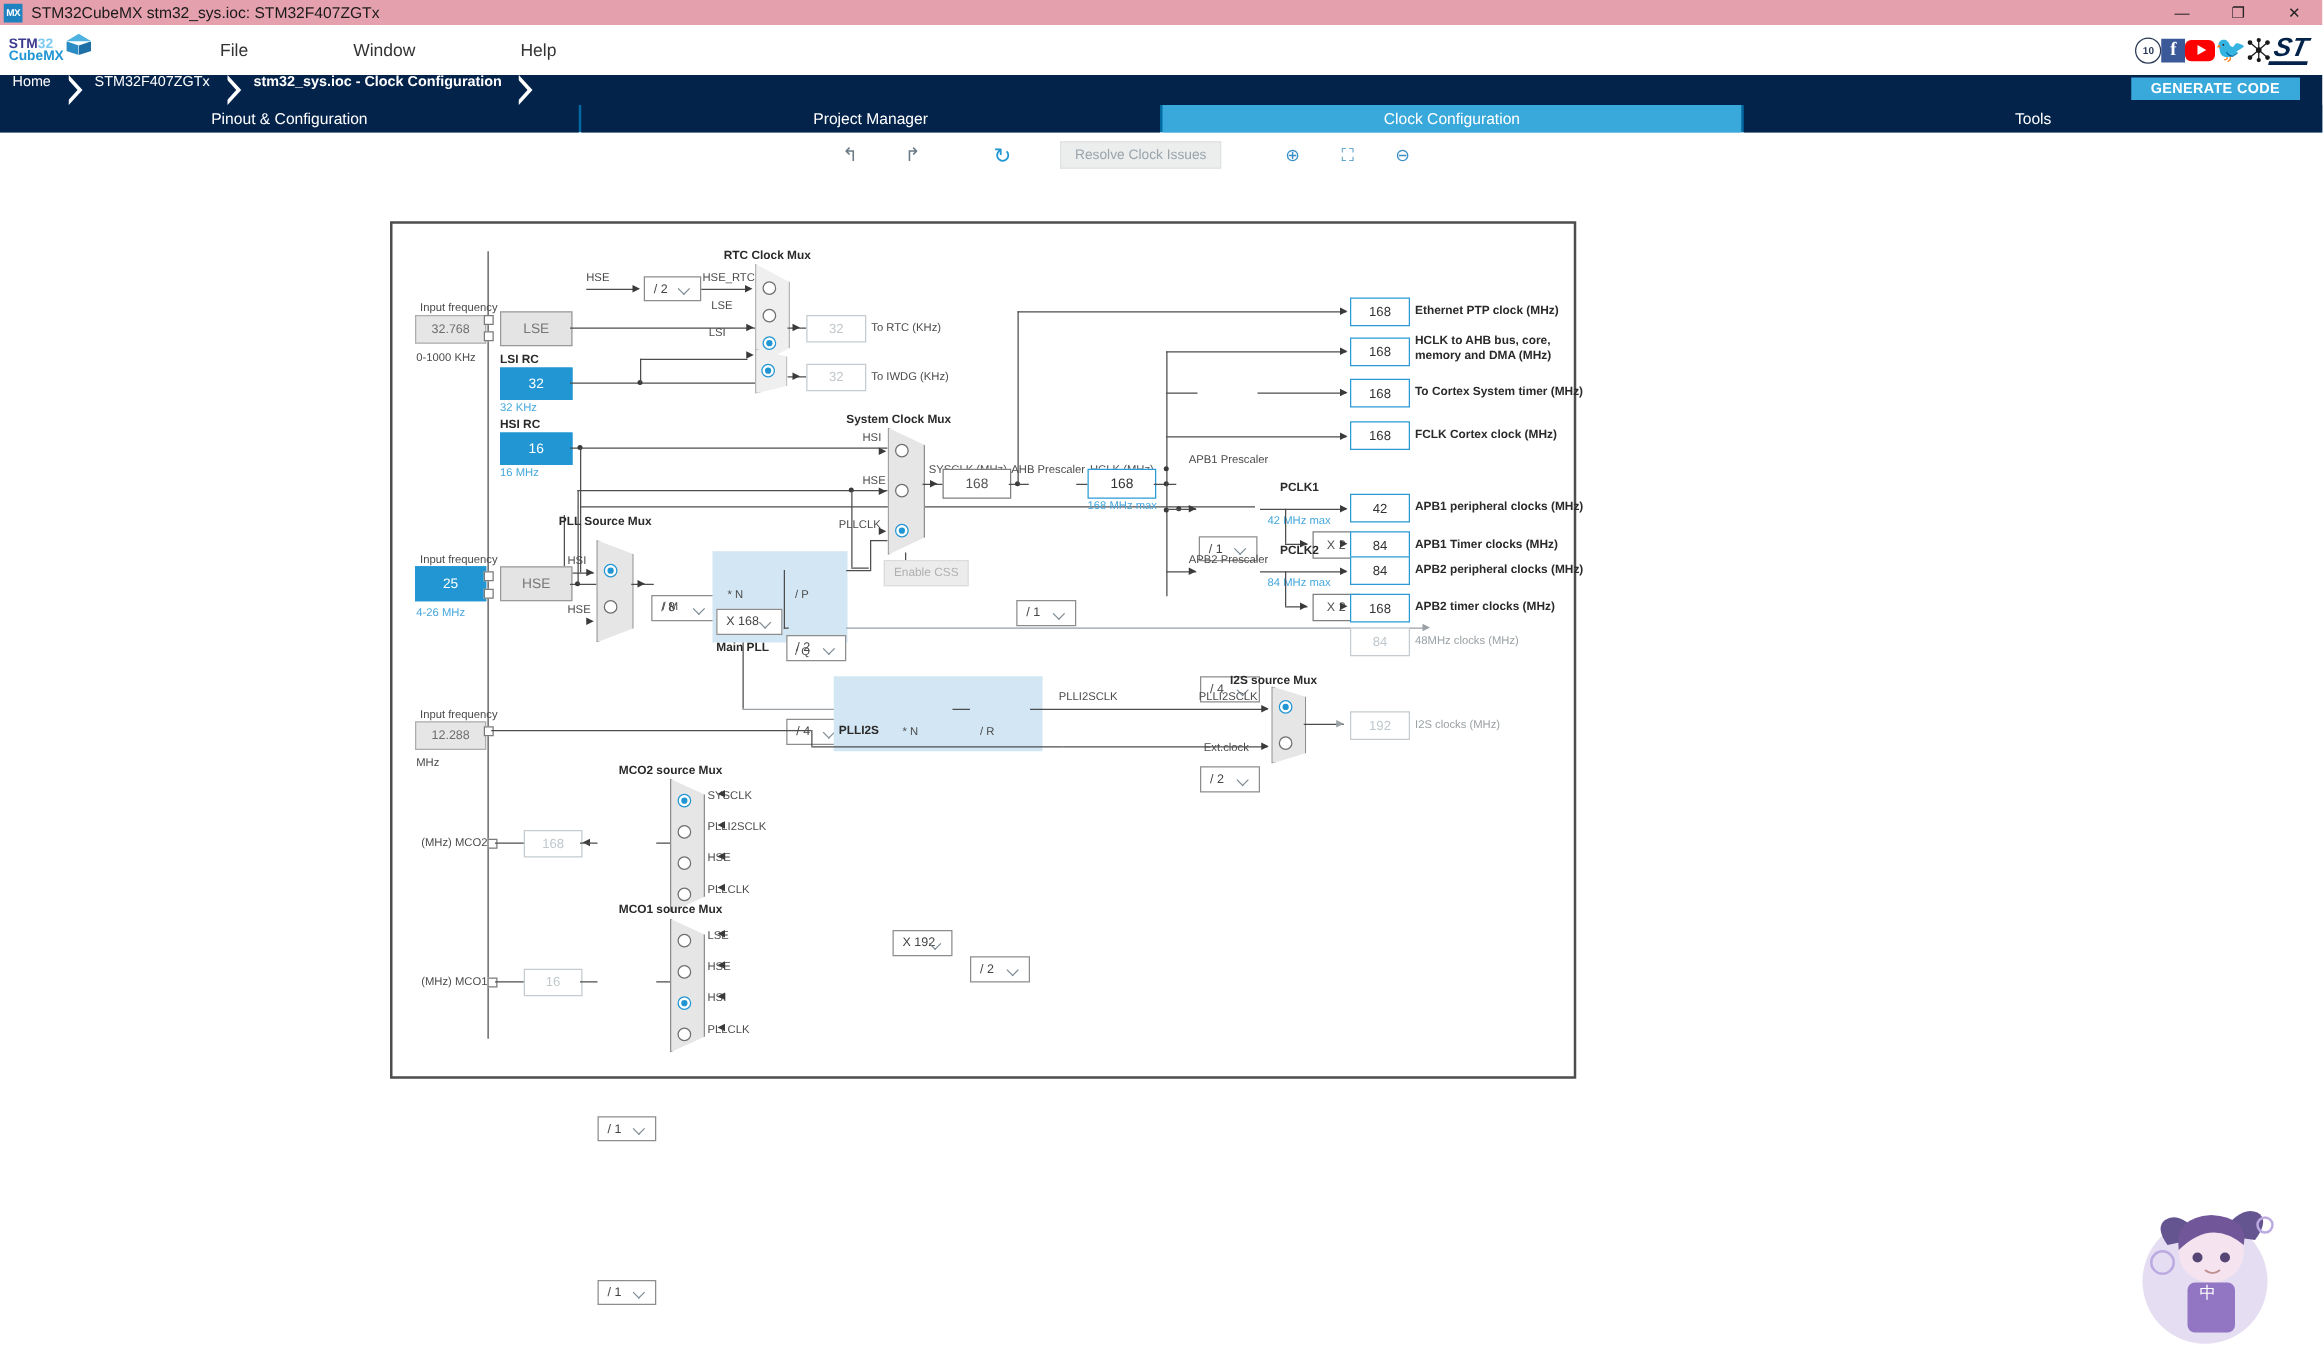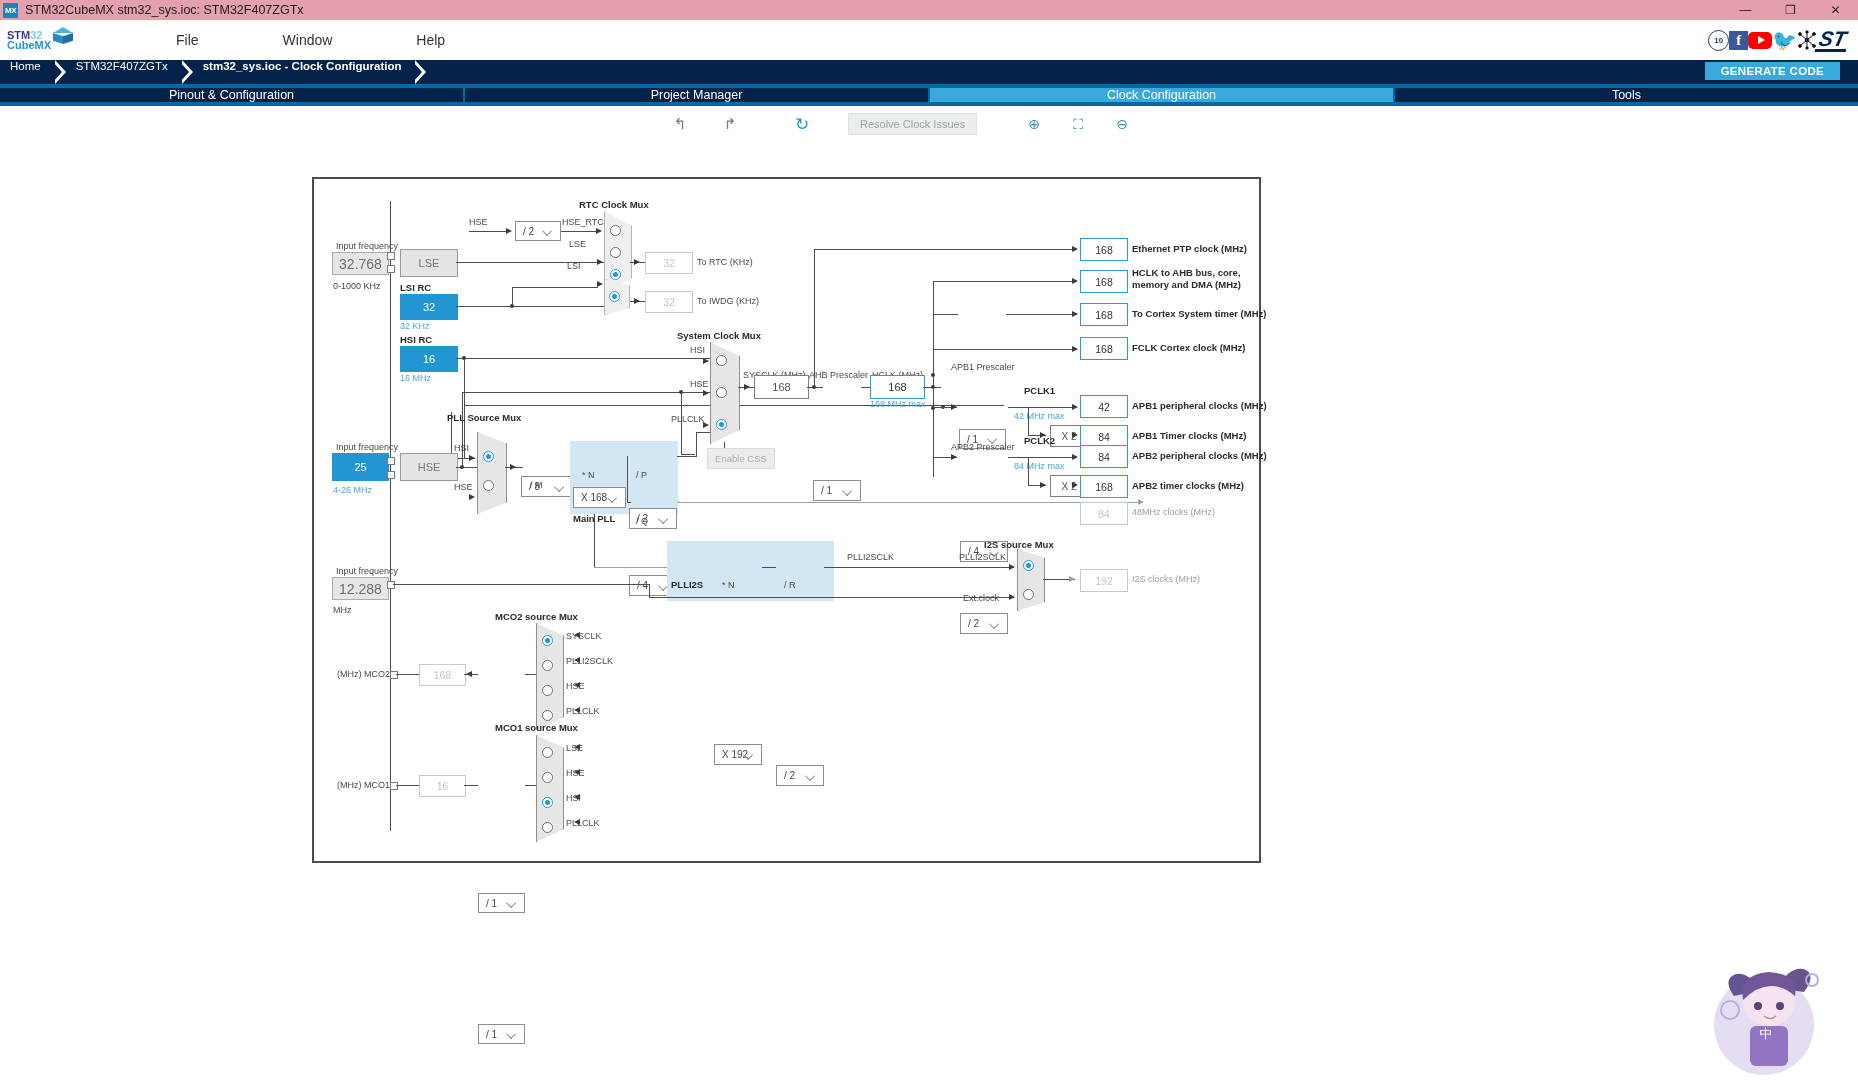--- a/index.html
+++ b/index.html
@@ -56,21 +56,21 @@
   .crumb-txt{color:#fff;font-size:11.5px;padding:0 10px;}
   .crumb-txt.active{font-weight:bold;}
   .chev{width:0;height:0;border-top:12px solid transparent;border-bottom:12px solid transparent;
         border-left:11px solid #fff;position:relative;margin-left:4px;}
   .chev::after{content:"";position:absolute;top:-10px;left:-13px;width:0;height:0;
         border-top:10px solid transparent;border-bottom:10px solid transparent;border-left:9px solid #03234b;}
   .gen-code{position:absolute;right:18px;top:2px;background:#39a9dc;color:#fff;
         font-size:11.5px;font-weight:bold;padding:3px 16px;letter-spacing:.3px;cursor:pointer;}
 
   
-  .tabbar{height:22px;display:flex;background:#0369a1;align-items:center;}
+  .tabbar{height:22px;display:flex;background:#0369a1;}
   .tab{flex:1;display:flex;align-items:center;justify-content:center;font-size:12.5px;
        color:#fff;background:#03234b;margin-right:2px;cursor:pointer;}
   .tab.sel{background:#39a9dc;}
   .tab:last-child{margin-right:0;}
 
   
   .toolbar{height:36px;background:#fff;display:flex;align-items:center;}
   .tb-ic{color:#6b7a85;font-size:15px;display:flex;align-items:center;justify-content:center;
          width:24px;height:22px;cursor:pointer;}
   .tb-ic.blue{color:#2196d3;font-size:17px;}
@@ -79,21 +79,21 @@
 
   
   .canvas-wrap{position:relative;width:1858px;height:calc(1080px - 142px);background:#fff;overflow:hidden;}
   .diagram{position:absolute;left:312px;top:35px;width:945px;height:682px;
            border:2px solid #4d4d4d;background:#fff;}
   .d{position:absolute;}
   .lbl{font-size:9px;color:#4a4a4a;white-space:nowrap;}
   .lbl.b{font-weight:bold;color:#2a2a2a;font-size:9.5px;}
   .lbl.blue{color:#46a8dd;}
   .lbl.grey{color:#9aa0a4;}
-  .box{border:1px solid #7f7f7f;background:#fff;font-size:14px;color:#555;
+  .box{border:1px solid #7f7f7f;background:#fff;font-size:10px;color:#555;
        display:flex;align-items:center;justify-content:center;}
   .box.blue{background:#2196d3;color:#fff;border:1px solid #2196d3;}
   .box.out{border:1.6px solid #2b9ad6;color:#333;font-size:10.5px;background:#fff;}
   .box.outdis{border:1px solid #c5cbcf;color:#c0c8cd;font-size:10.5px;background:#fff;}
   .box.grey{background:#e4e4e4;border:1px solid #9a9a9a;color:#777;}
   .box.inputf{background:#e6e6e6;border:1px solid #adadad;color:#6e6e6e;}
   .sel-box{border:1px solid #8d8d8d;background:#fff;font-size:10px;color:#444;
       display:flex;align-items:center;padding-left:7px;position:relative;box-sizing:border-box;}
   .sel-box::after{content:"";position:absolute;right:8px;top:50%;margin-top:-2px;
       width:6px;height:6px;border-left:1.3px solid #7c8a93;border-bottom:1.3px solid #7c8a93;

